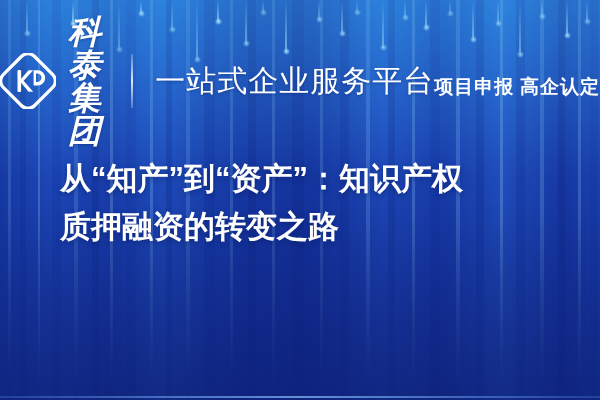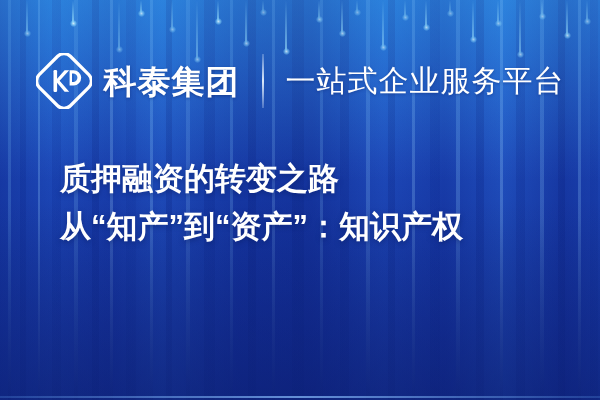--- a/index.html
+++ b/index.html
@@ -129,20 +129,21 @@
     align-items: center;
     line-height: 1;
   }
   .brand-cn {
     color: #ffffff;
     font-size: 33px;
     font-weight: bold;
     letter-spacing: 1px;
     font-family: "Liberation Sans", sans-serif;
     text-shadow: 0 1px 3px rgba(8,30,100,0.45);
+    font-style: italic;
   }
   .brand-en {
     margin-top: 5px;
     color: #ffffff;
     font-size: 17px;
     font-weight: bold;
     letter-spacing: 3px;
     font-family: "Liberation Sans", sans-serif;
     white-space: nowrap;
   }
@@ -281,22 +282,23 @@
       </span>
       <span class="brand-words">
         <span class="brand-cn">科泰集团</span>
       </span>
     </div>
 
     <span class="divider"></span>
 
     <div class="taglines">
       <span class="tagline-main">一站式企业服务平台</span>
+      <span class="tagline-sub">项目申报 高企认定</span>
     </div>
 
   </div>
 
   <div class="title-block">
+    <div class="title-line">从“知产”到“资产”：知识产权</div>
     <div class="title-line">质押融资的转变之路</div>
-    <div class="title-line">从“知产”到“资产”：知识产权</div>
   </div>
 
 </div>
 
 </body></html>

